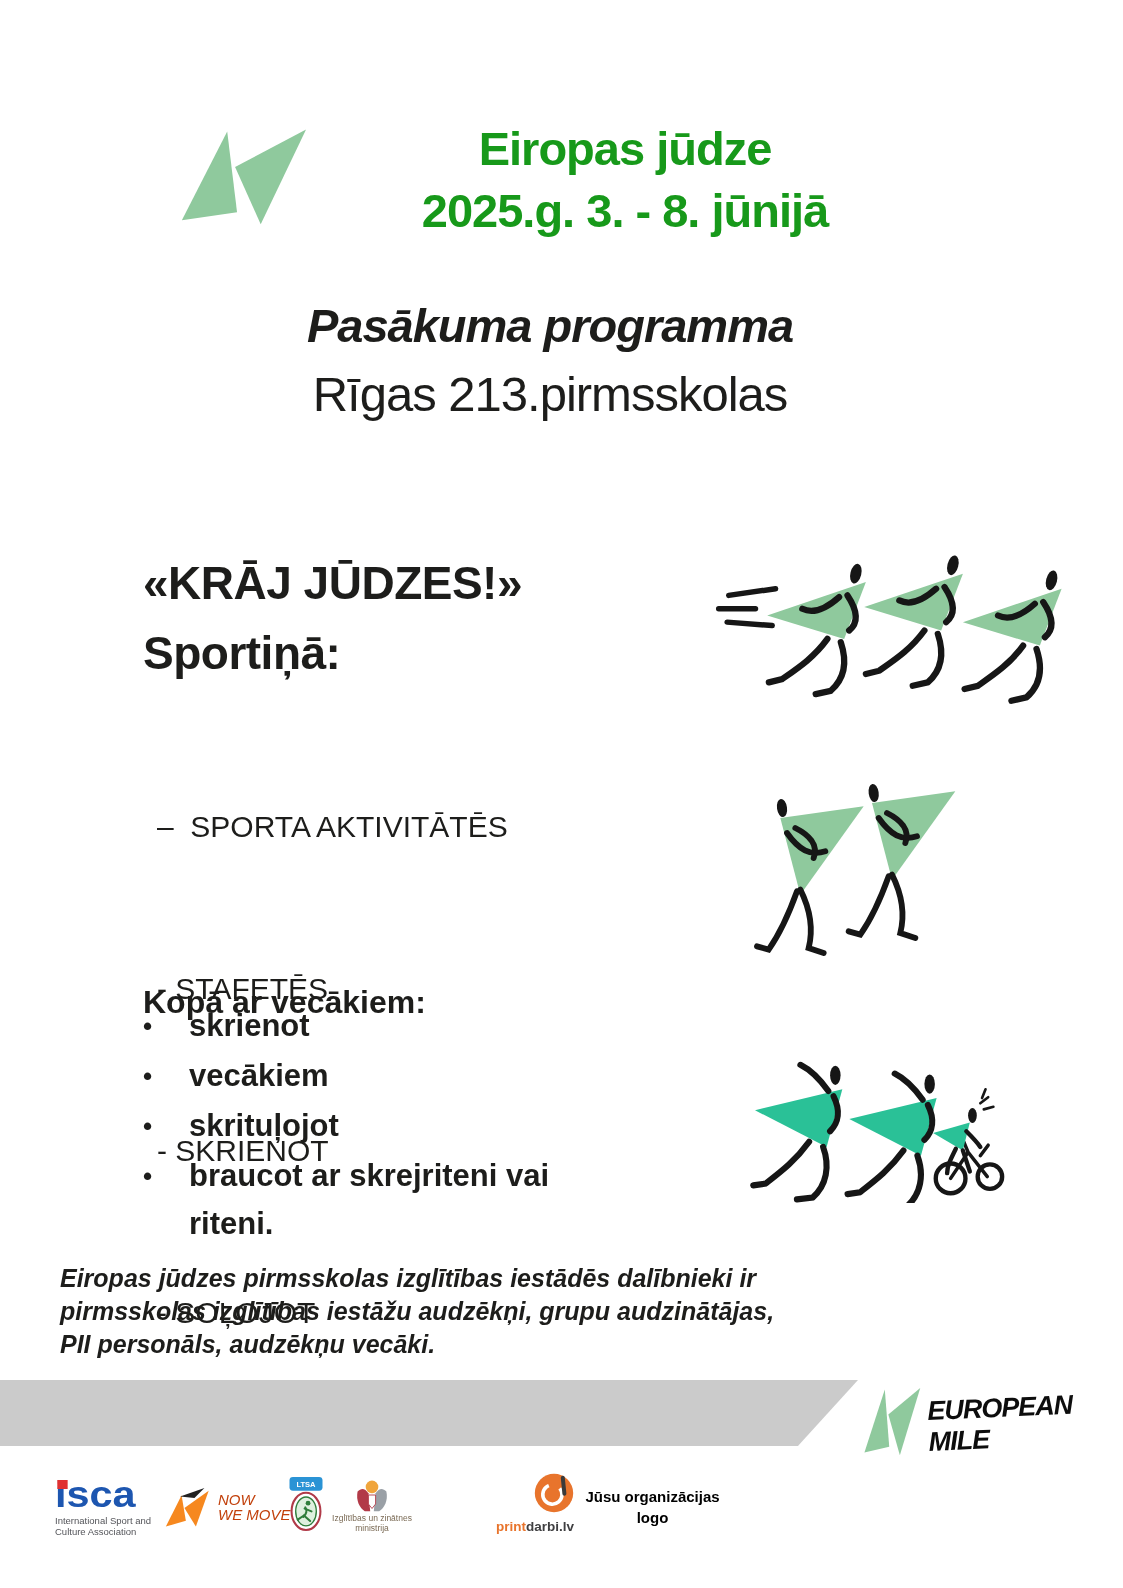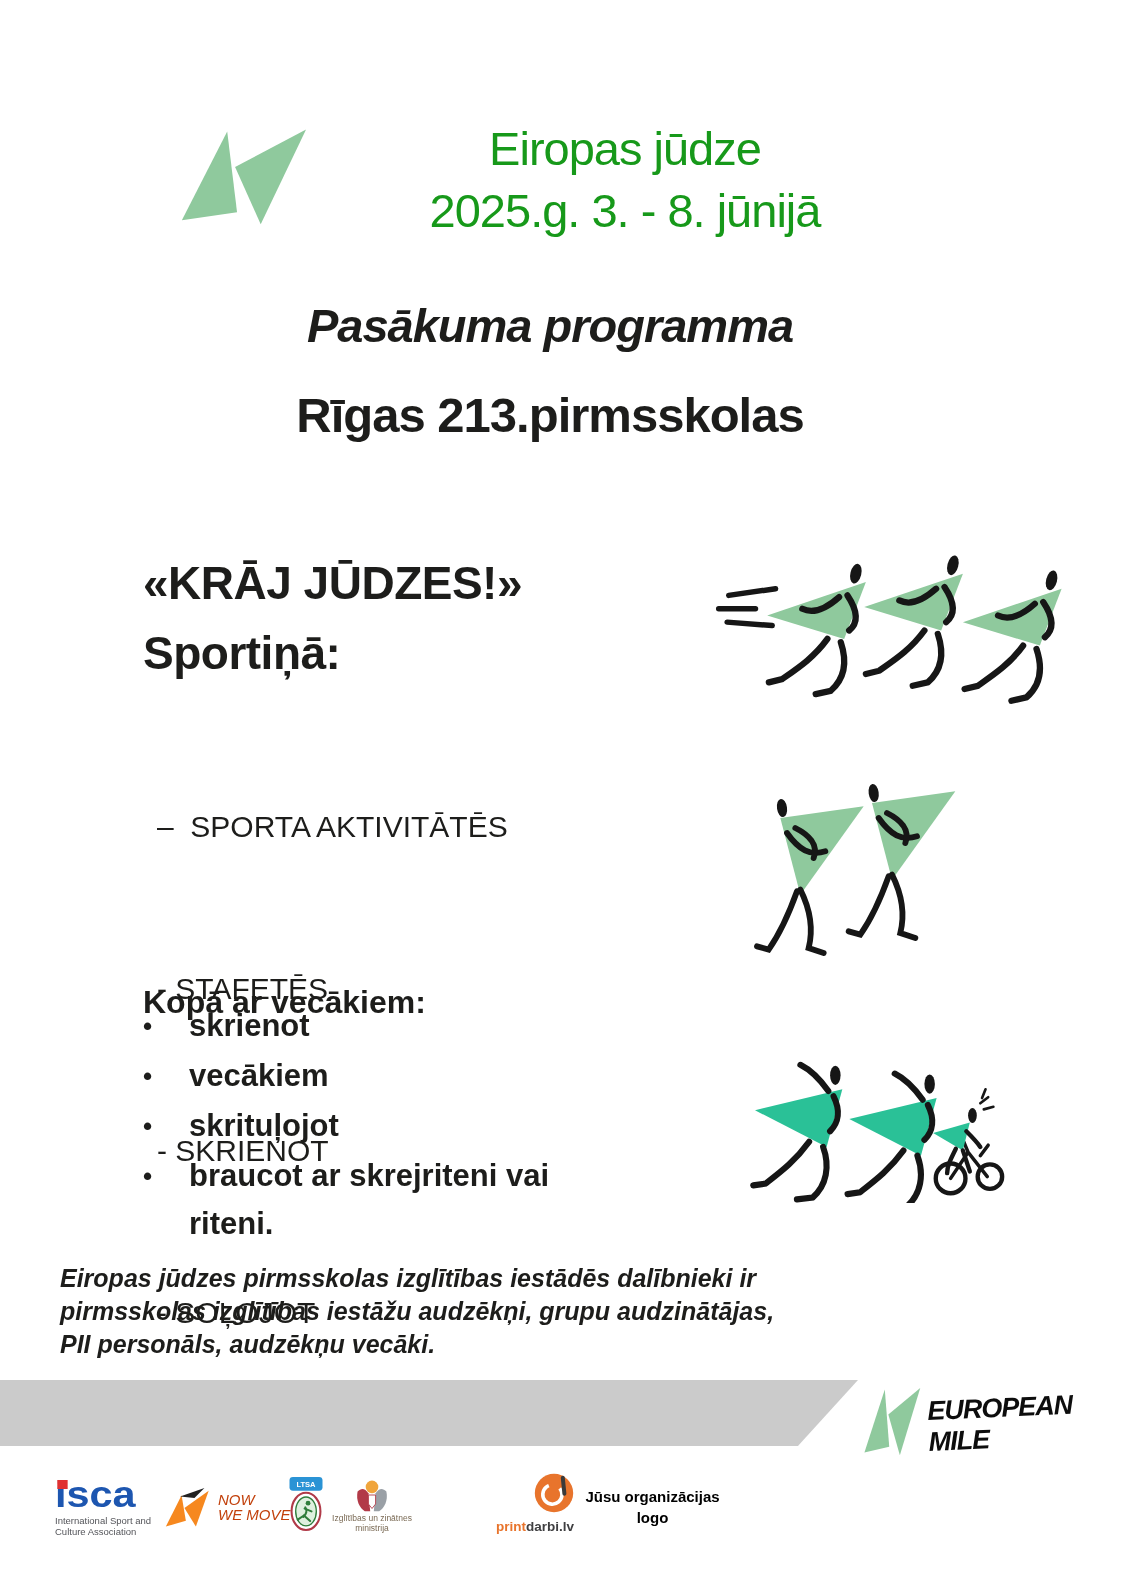--- a/index.html
+++ b/index.html
@@ -4,25 +4,25 @@
 <style>
   html,body{margin:0;padding:0;}
   body{
     width:1123px;height:1588px;position:relative;background:#ffffff;
     font-family:"Liberation Sans", sans-serif;color:#1d1d1b;overflow:hidden;
   }
   .abs{position:absolute;}
 
   
   .event-title{left:150px;top:118px;width:950px;text-align:center;
-    color:#17991a;font-weight:400;font-size:47px;line-height:62px;letter-spacing:-1px;}
+    color:#17991a;font-weight:700;font-size:47px;line-height:62px;letter-spacing:-1px;}
   
   .program-block{left:10px;top:293px;width:1080px;text-align:center;}
   .program-sub{font-size:47px;font-style:italic;font-weight:800;line-height:66px;letter-spacing:-1px;}
-  .program-title{font-size:49px;font-weight:700;line-height:71px;letter-spacing:-1px;margin-top:21px;}
+  .program-title{font-size:49px;font-weight:400;line-height:71px;letter-spacing:-1px;}
 
   
   .collect-heading{left:143px;top:548px;width:560px;font-size:46px;font-weight:800;line-height:70px;letter-spacing:-0.5px;}
   .collect-items{left:157px;top:692px;width:560px;font-size:30px;font-weight:400;line-height:54px;white-space:pre;}
 
   
   .parents-heading{left:143px;top:948px;width:560px;font-size:32px;font-weight:800;margin-top:36px;}
   .parents-list{left:143px;top:1002px;width:470px;}
   .p-item{display:flex;font-size:31px;font-weight:800;line-height:48px;margin-bottom:2px;}
   .p-item .bullet{width:46px;flex:0 0 46px;font-size:26px;}

